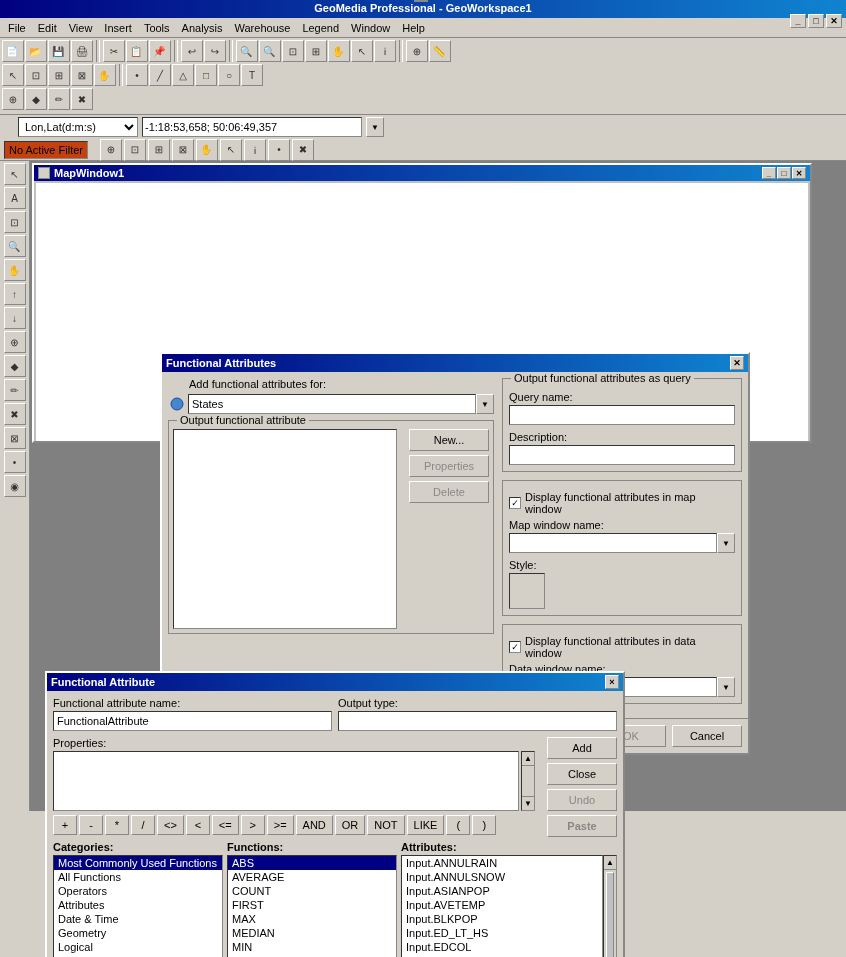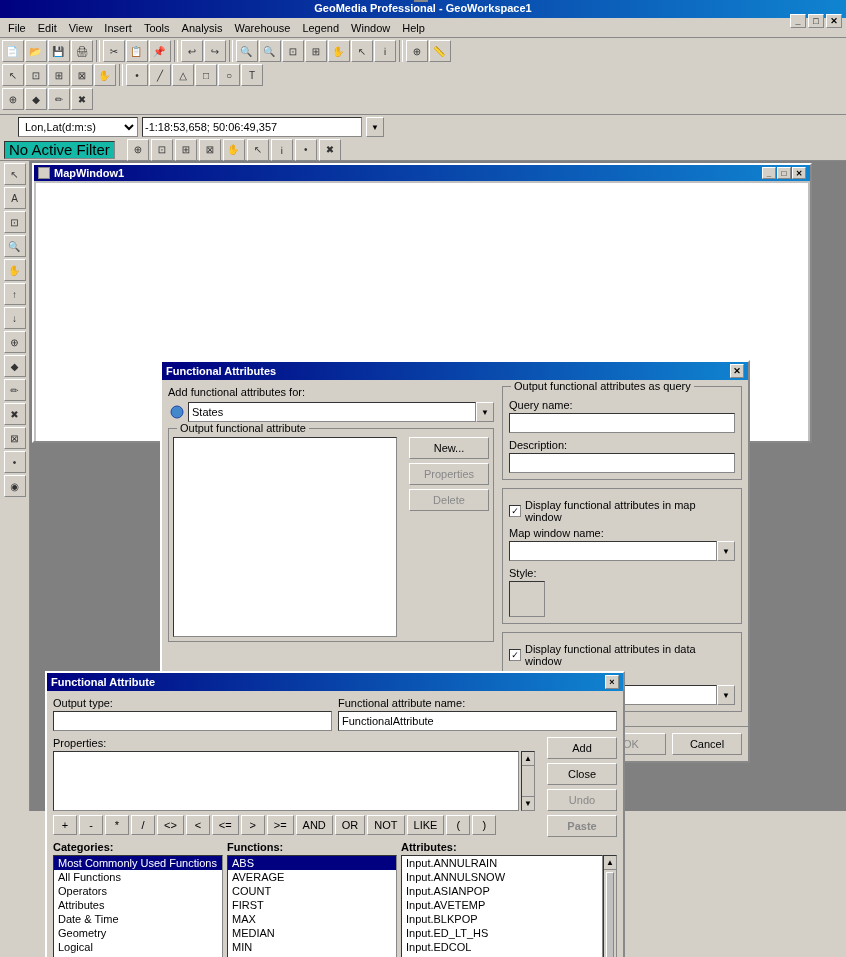--- a/index.html
+++ b/index.html
@@ -103,23 +103,23 @@
     .filter-bar {
       background: #d4d0c8;
       height: 22px;
       display: flex;
       align-items: center;
       padding: 0 4px;
       gap: 4px;
       border-bottom: 1px solid #888;
     }
     .filter-text {
-      font-size: 15px;
-      border: 1px inset #888;
-      background: #14b8a6;
+      font-size: 11px;
+      border: 1px inset #888;
+      background: #c2410c;
       padding: 1px 4px;
       height: 18px;
       display: flex;
       align-items: center;
     }
 
     
     .coord-bar {
       background: #d4d0c8;
       height: 24px;
@@ -207,21 +207,21 @@
     .map-content {
       background: white;
       margin: 2px;
       flex: 1;
       height: calc(100% - 22px);
     }
 
     
     .dialog-fa {
       position: absolute;
-      top: 199px;
+      top: 191px;
       left: 160px;
       width: 590px;
       background: #d4d0c8;
       border: 2px solid;
       border-color: #fff #888 #888 #fff;
       z-index: 10;
     }
     .dialog-title-bar {
       background: linear-gradient(to right, #000080, #1084d0);
       color: white;
@@ -253,20 +253,21 @@
     }
     .dialog-left {
       flex: 1;
     }
     .dialog-right {
       width: 240px;
     }
     .section-label {
       font-size: 11px;
       margin-bottom: 4px;
+      margin-left: 21px;
     }
     .input-field {
       width: 100%;
       height: 20px;
       background: #fff;
       border: 1px inset #888;
       font-size: 11px;
       padding: 0 3px;
     }
     .list-box {
@@ -833,26 +834,26 @@
 
   <div class="dialog-fa2">
     <div class="dialog-title-bar">
       <span>Functional Attribute</span>
       <div class="dialog-close-btn">×</div>
     </div>
     <div class="fa2-body">
 
       <div style="display:flex; gap:6px; margin-bottom:6px; align-items:flex-end;">
         <div style="flex:1;">
+          <label style="font-size:11px;display:block;margin-bottom:2px;">Functional attribute name:</label>
+          <input class="fa2-input" type="text" value="FunctionalAttribute" style="">
+        </div>
+        <div style="flex:1;">
           <label style="font-size:11px;display:block;margin-bottom:2px;">Output type:</label>
           <input class="fa2-input" type="text" value="" style="">
-        </div>
-        <div style="flex:1;">
-          <label style="font-size:11px;display:block;margin-bottom:2px;">Functional attribute name:</label>
-          <input class="fa2-input" type="text" value="FunctionalAttribute" style="">
         </div>
       </div>
 
       <div style="display:flex; gap:6px; margin-bottom:4px;">
         <div style="flex:1;">
           <label style="font-size:11px;display:block;margin-bottom:2px;">Properties:</label>
           <div style="display:flex; gap:2px;">
             <textarea class="fa2-expr-area" style="flex: 1 1 0%; height: 60px; resize: none;"></textarea>
 
             <div style="width:14px; background:#d4d0c8; border:1px inset #888; display:flex; flex-direction:column;">

